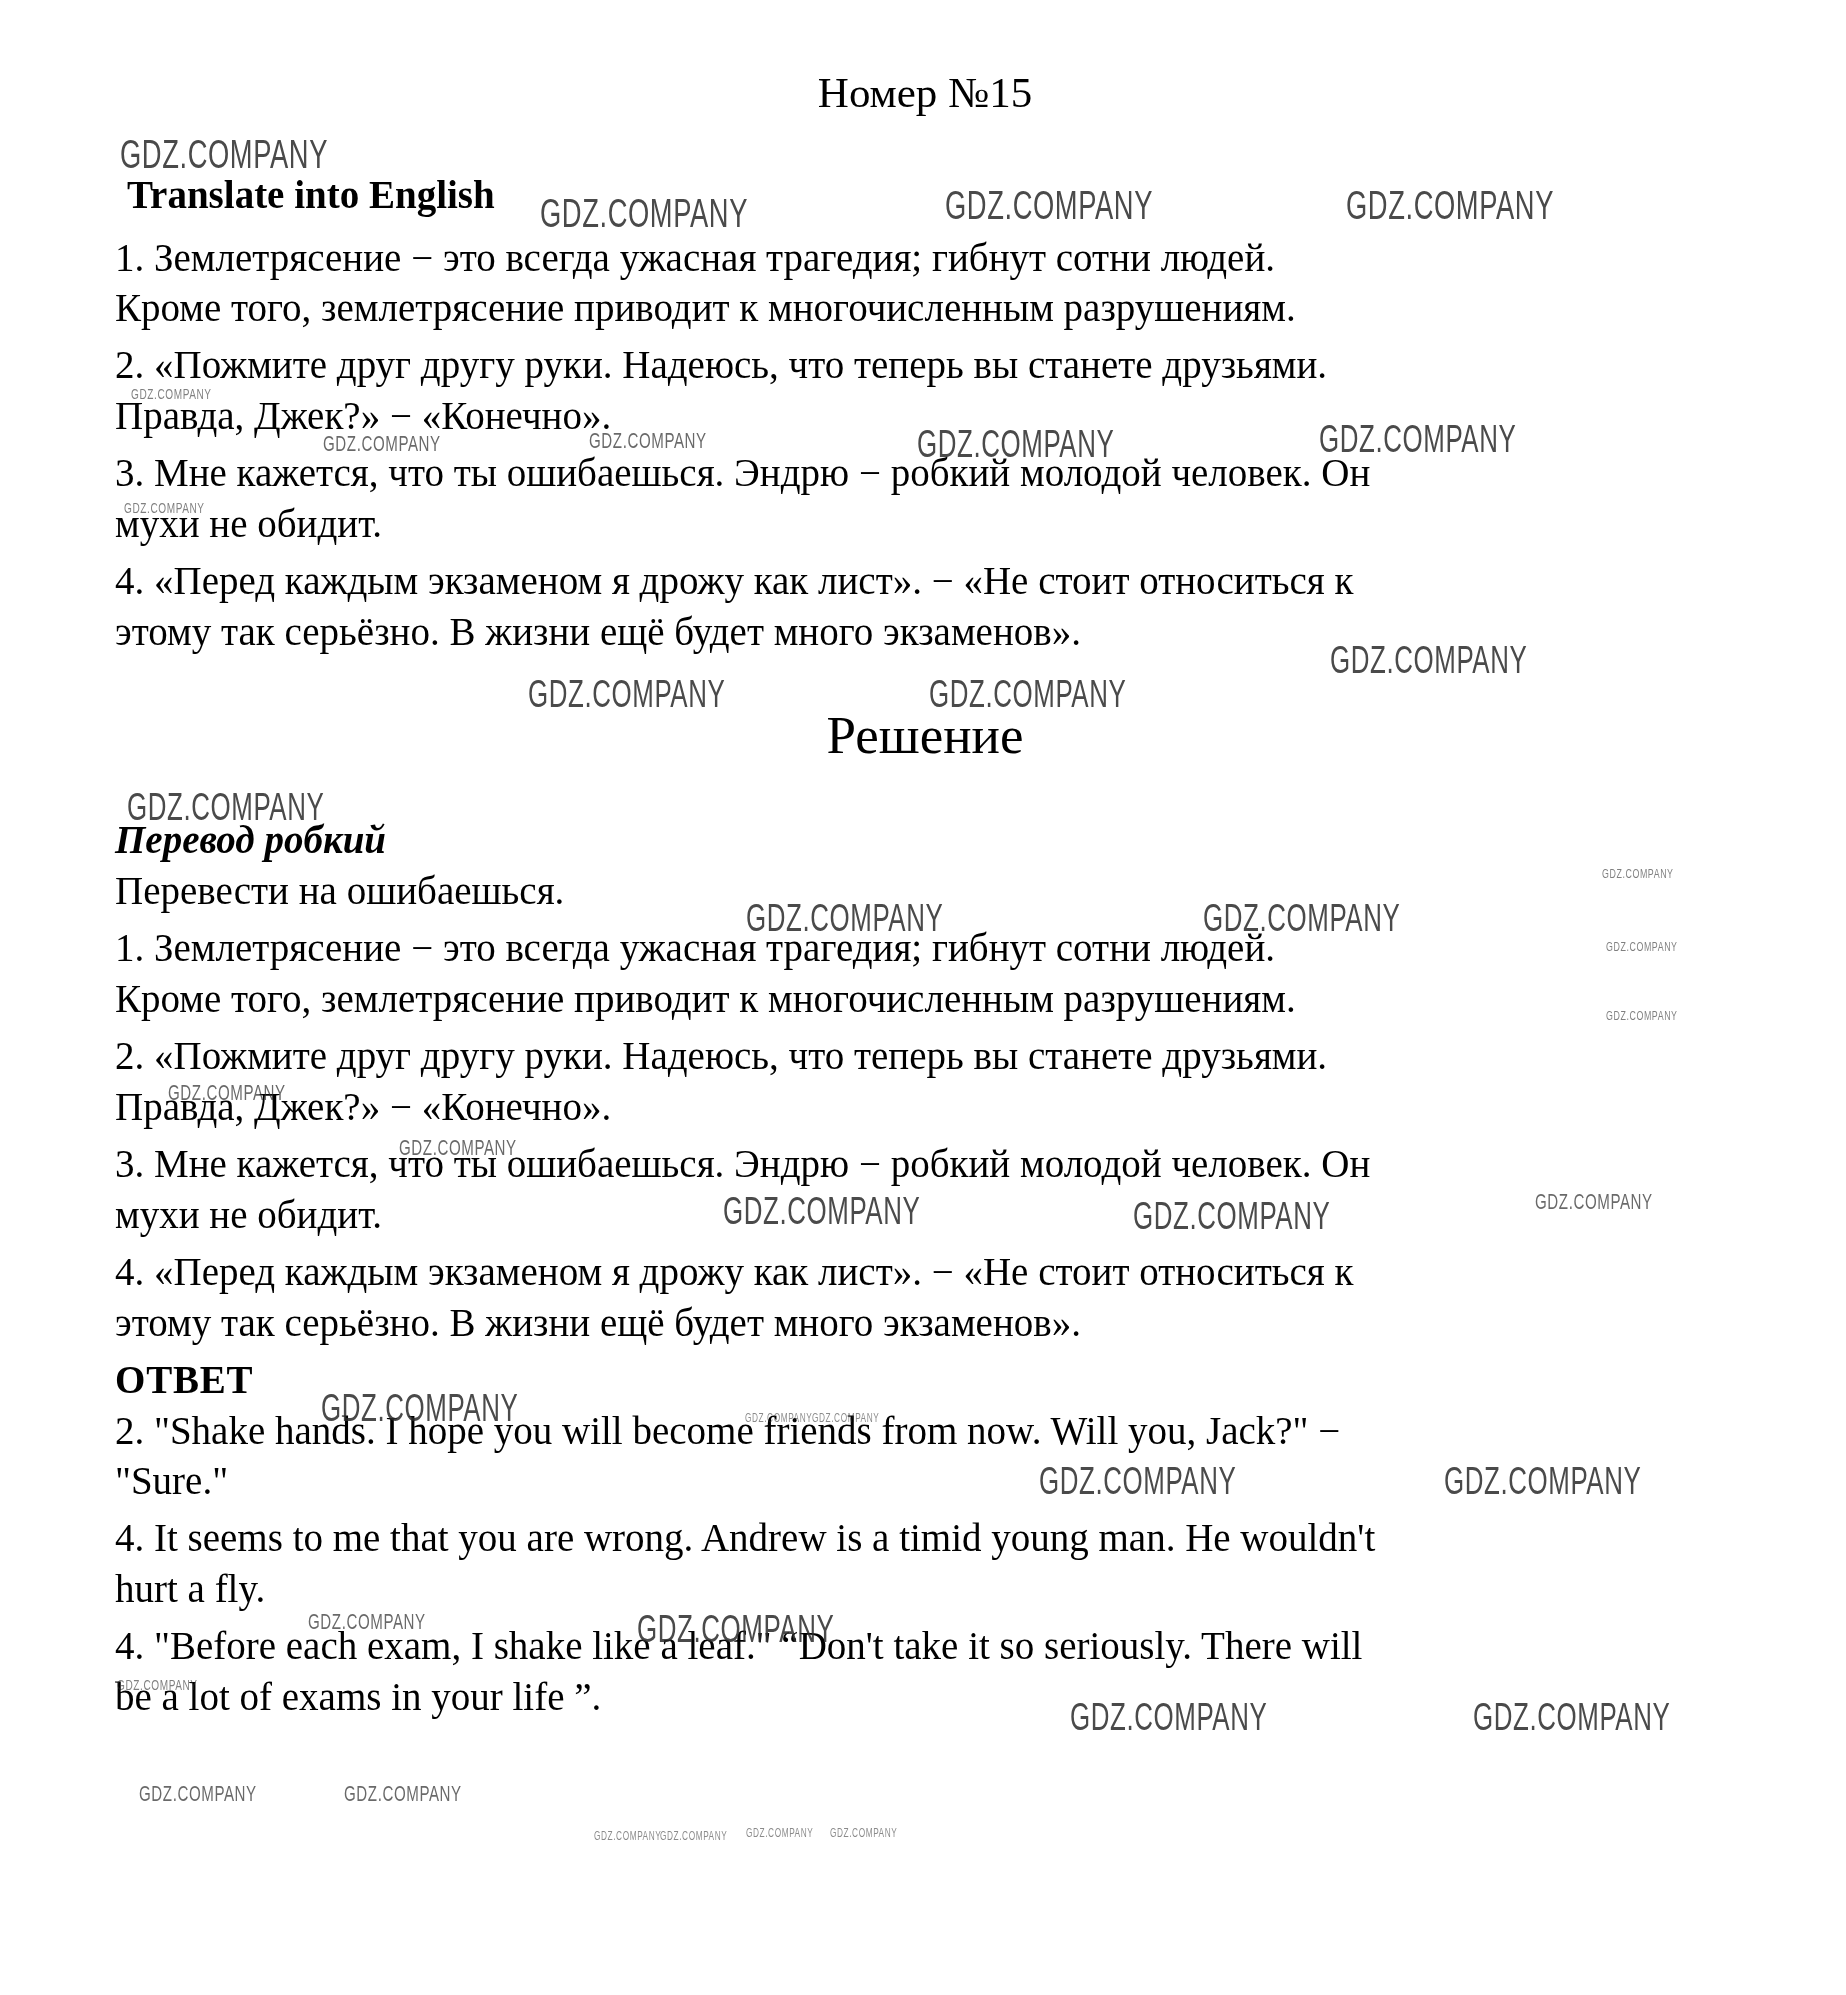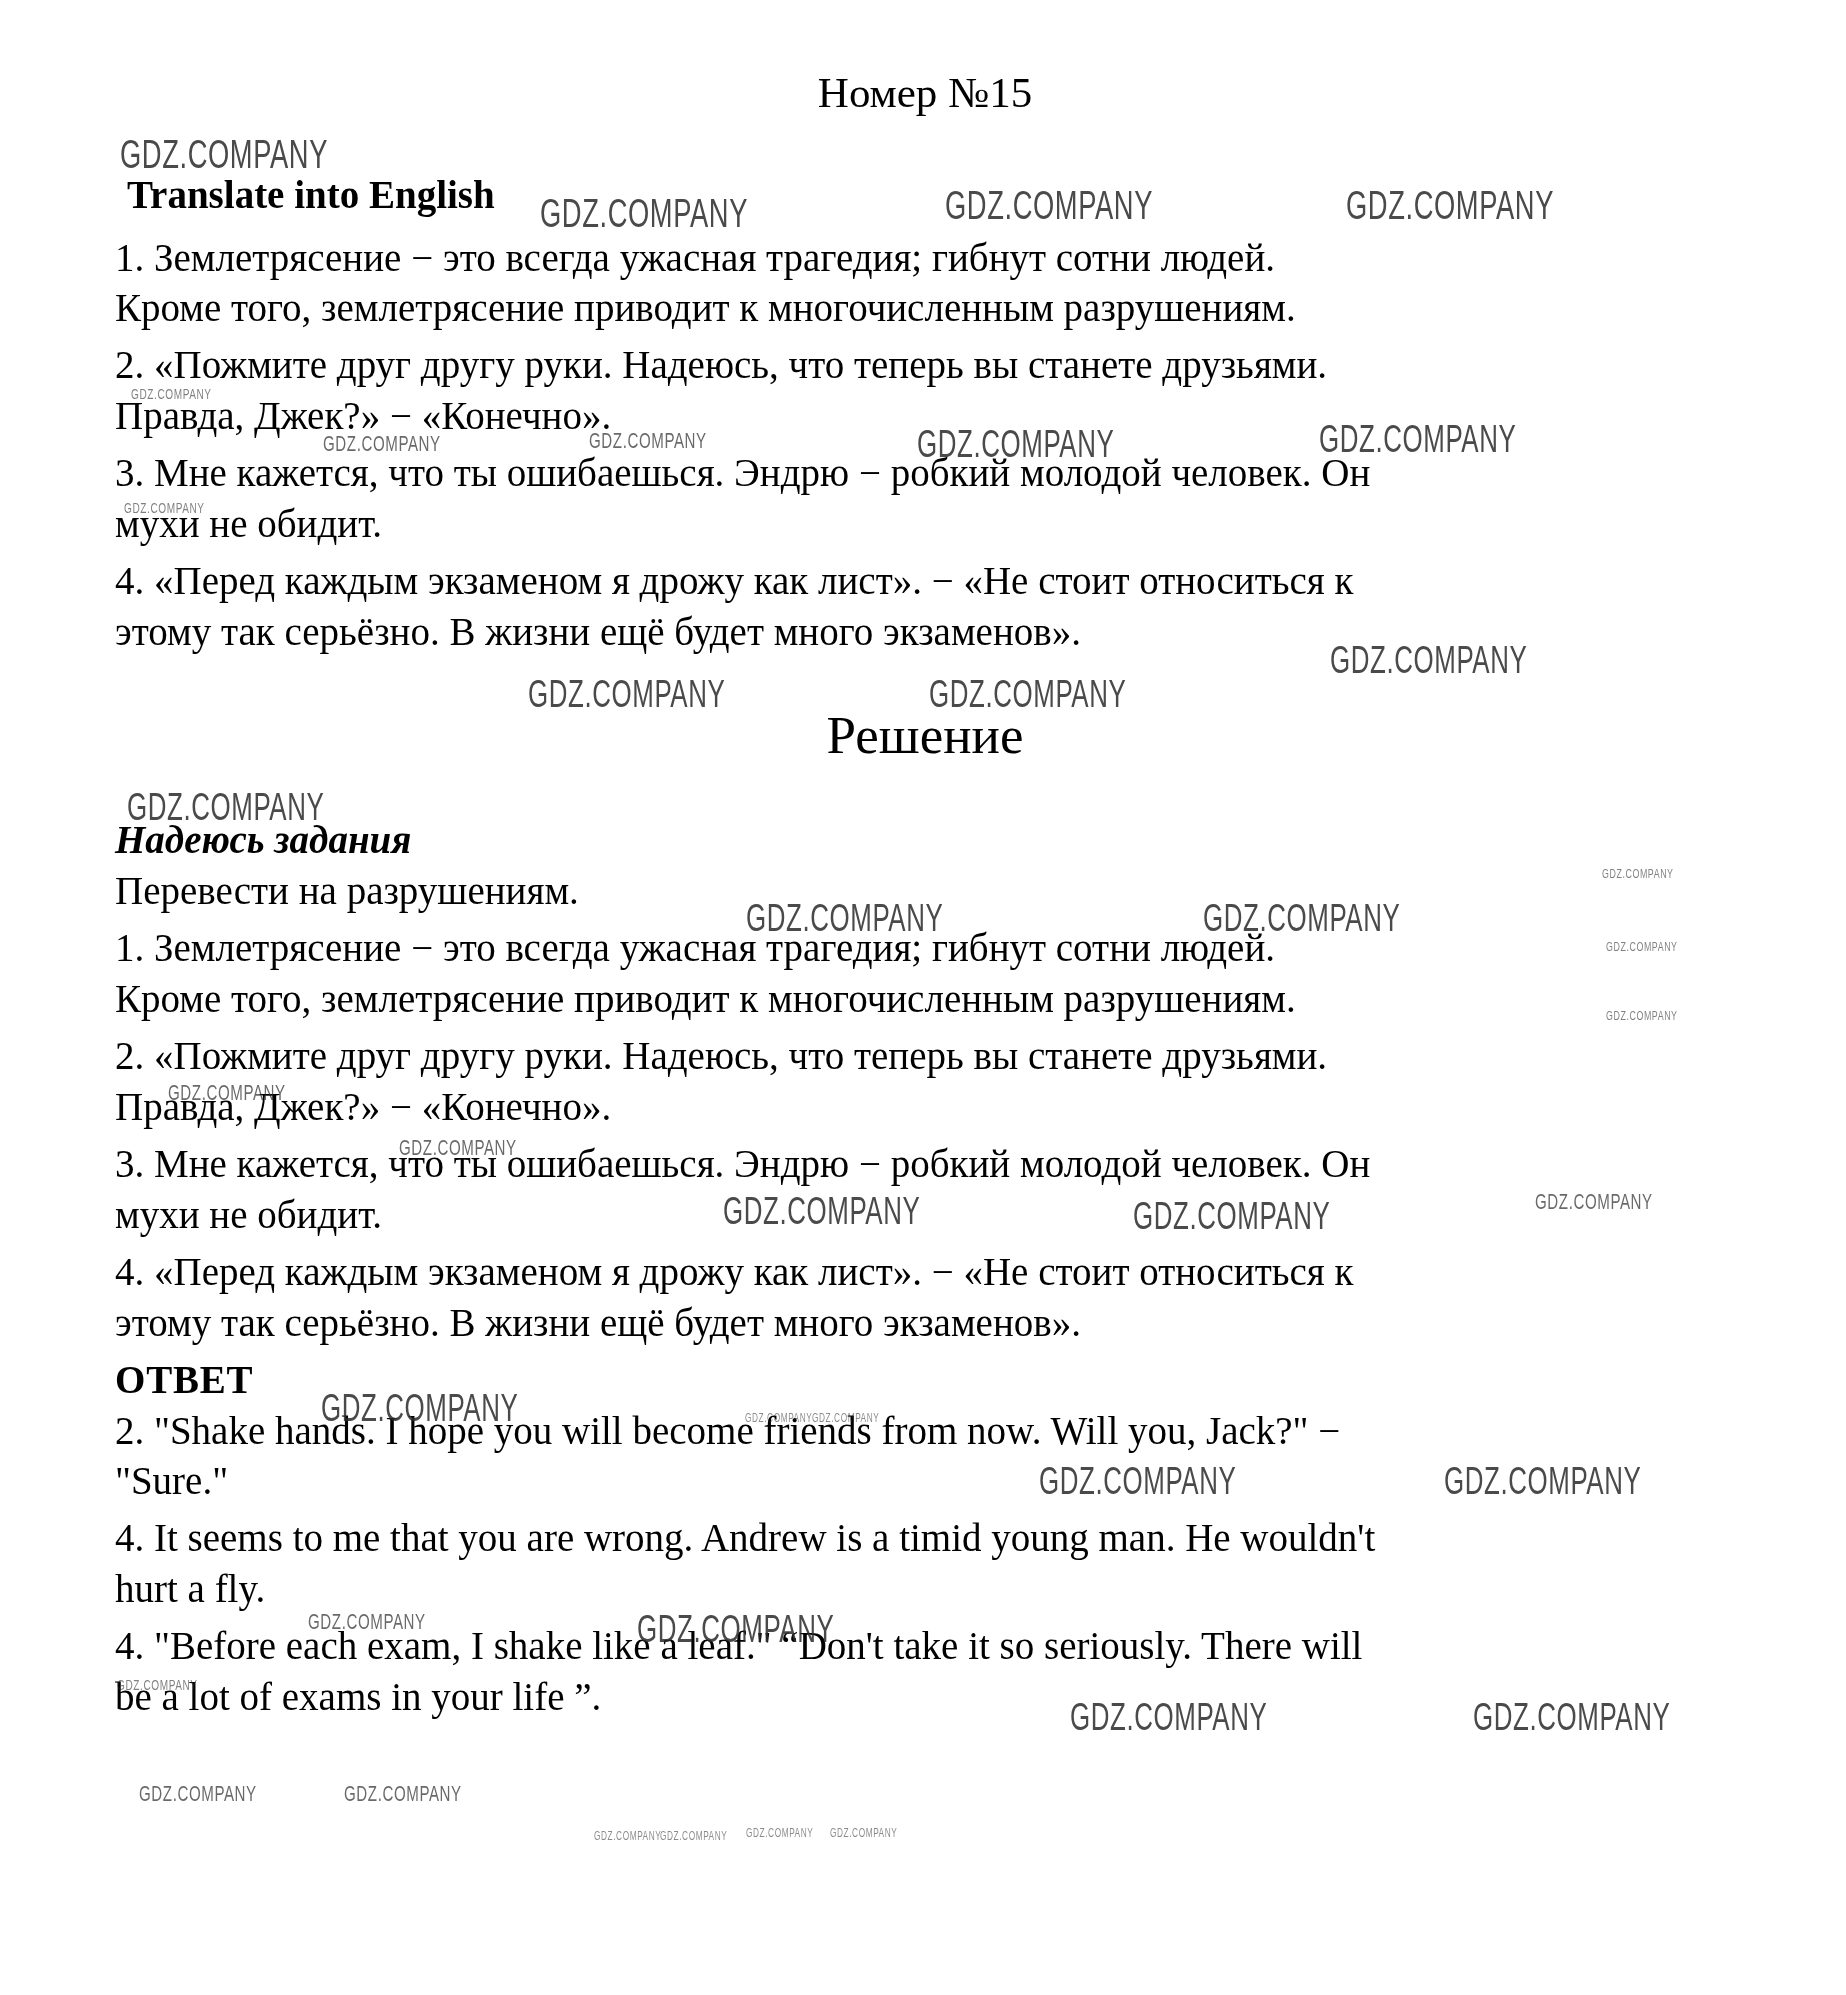--- a/index.html
+++ b/index.html
@@ -91,22 +91,22 @@
 Кроме того, землетрясение приводит к многочисленным разрушениям.</p>
     <p class="item">2. «Пожмите друг другу руки. Надеюсь, что теперь вы станете друзьями.
 Правда, Джек?» − «Конечно».</p>
     <p class="item">3. Мне кажется, что ты ошибаешься. Эндрю − робкий молодой человек. Он
 мухи не обидит.</p>
     <p class="item">4. «Перед каждым экзаменом я дрожу как лист». − «Не стоит относиться к
 этому так серьёзно. В жизни ещё будет много экзаменов».</p>
 
     <h2 class="solution-heading">Решение</h2>
 
-    <p class="translation-heading">Надеюсь задания</p>
-    <p class="item">Перевести на разрушениям.</p>
+    <p class="translation-heading">Перевод робкий</p>
+    <p class="item">Перевести на ошибаешься.</p>
 
     <p class="item">1. Землетрясение − это всегда ужасная трагедия; гибнут сотни людей.
 Кроме того, землетрясение приводит к многочисленным разрушениям.</p>
     <p class="item">2. «Пожмите друг другу руки. Надеюсь, что теперь вы станете друзьями.
 Правда, Джек?» − «Конечно».</p>
     <p class="item">3. Мне кажется, что ты ошибаешься. Эндрю − робкий молодой человек. Он
 мухи не обидит.</p>
     <p class="item">4. «Перед каждым экзаменом я дрожу как лист». − «Не стоит относиться к
 этому так серьёзно. В жизни ещё будет много экзаменов».</p>
 

